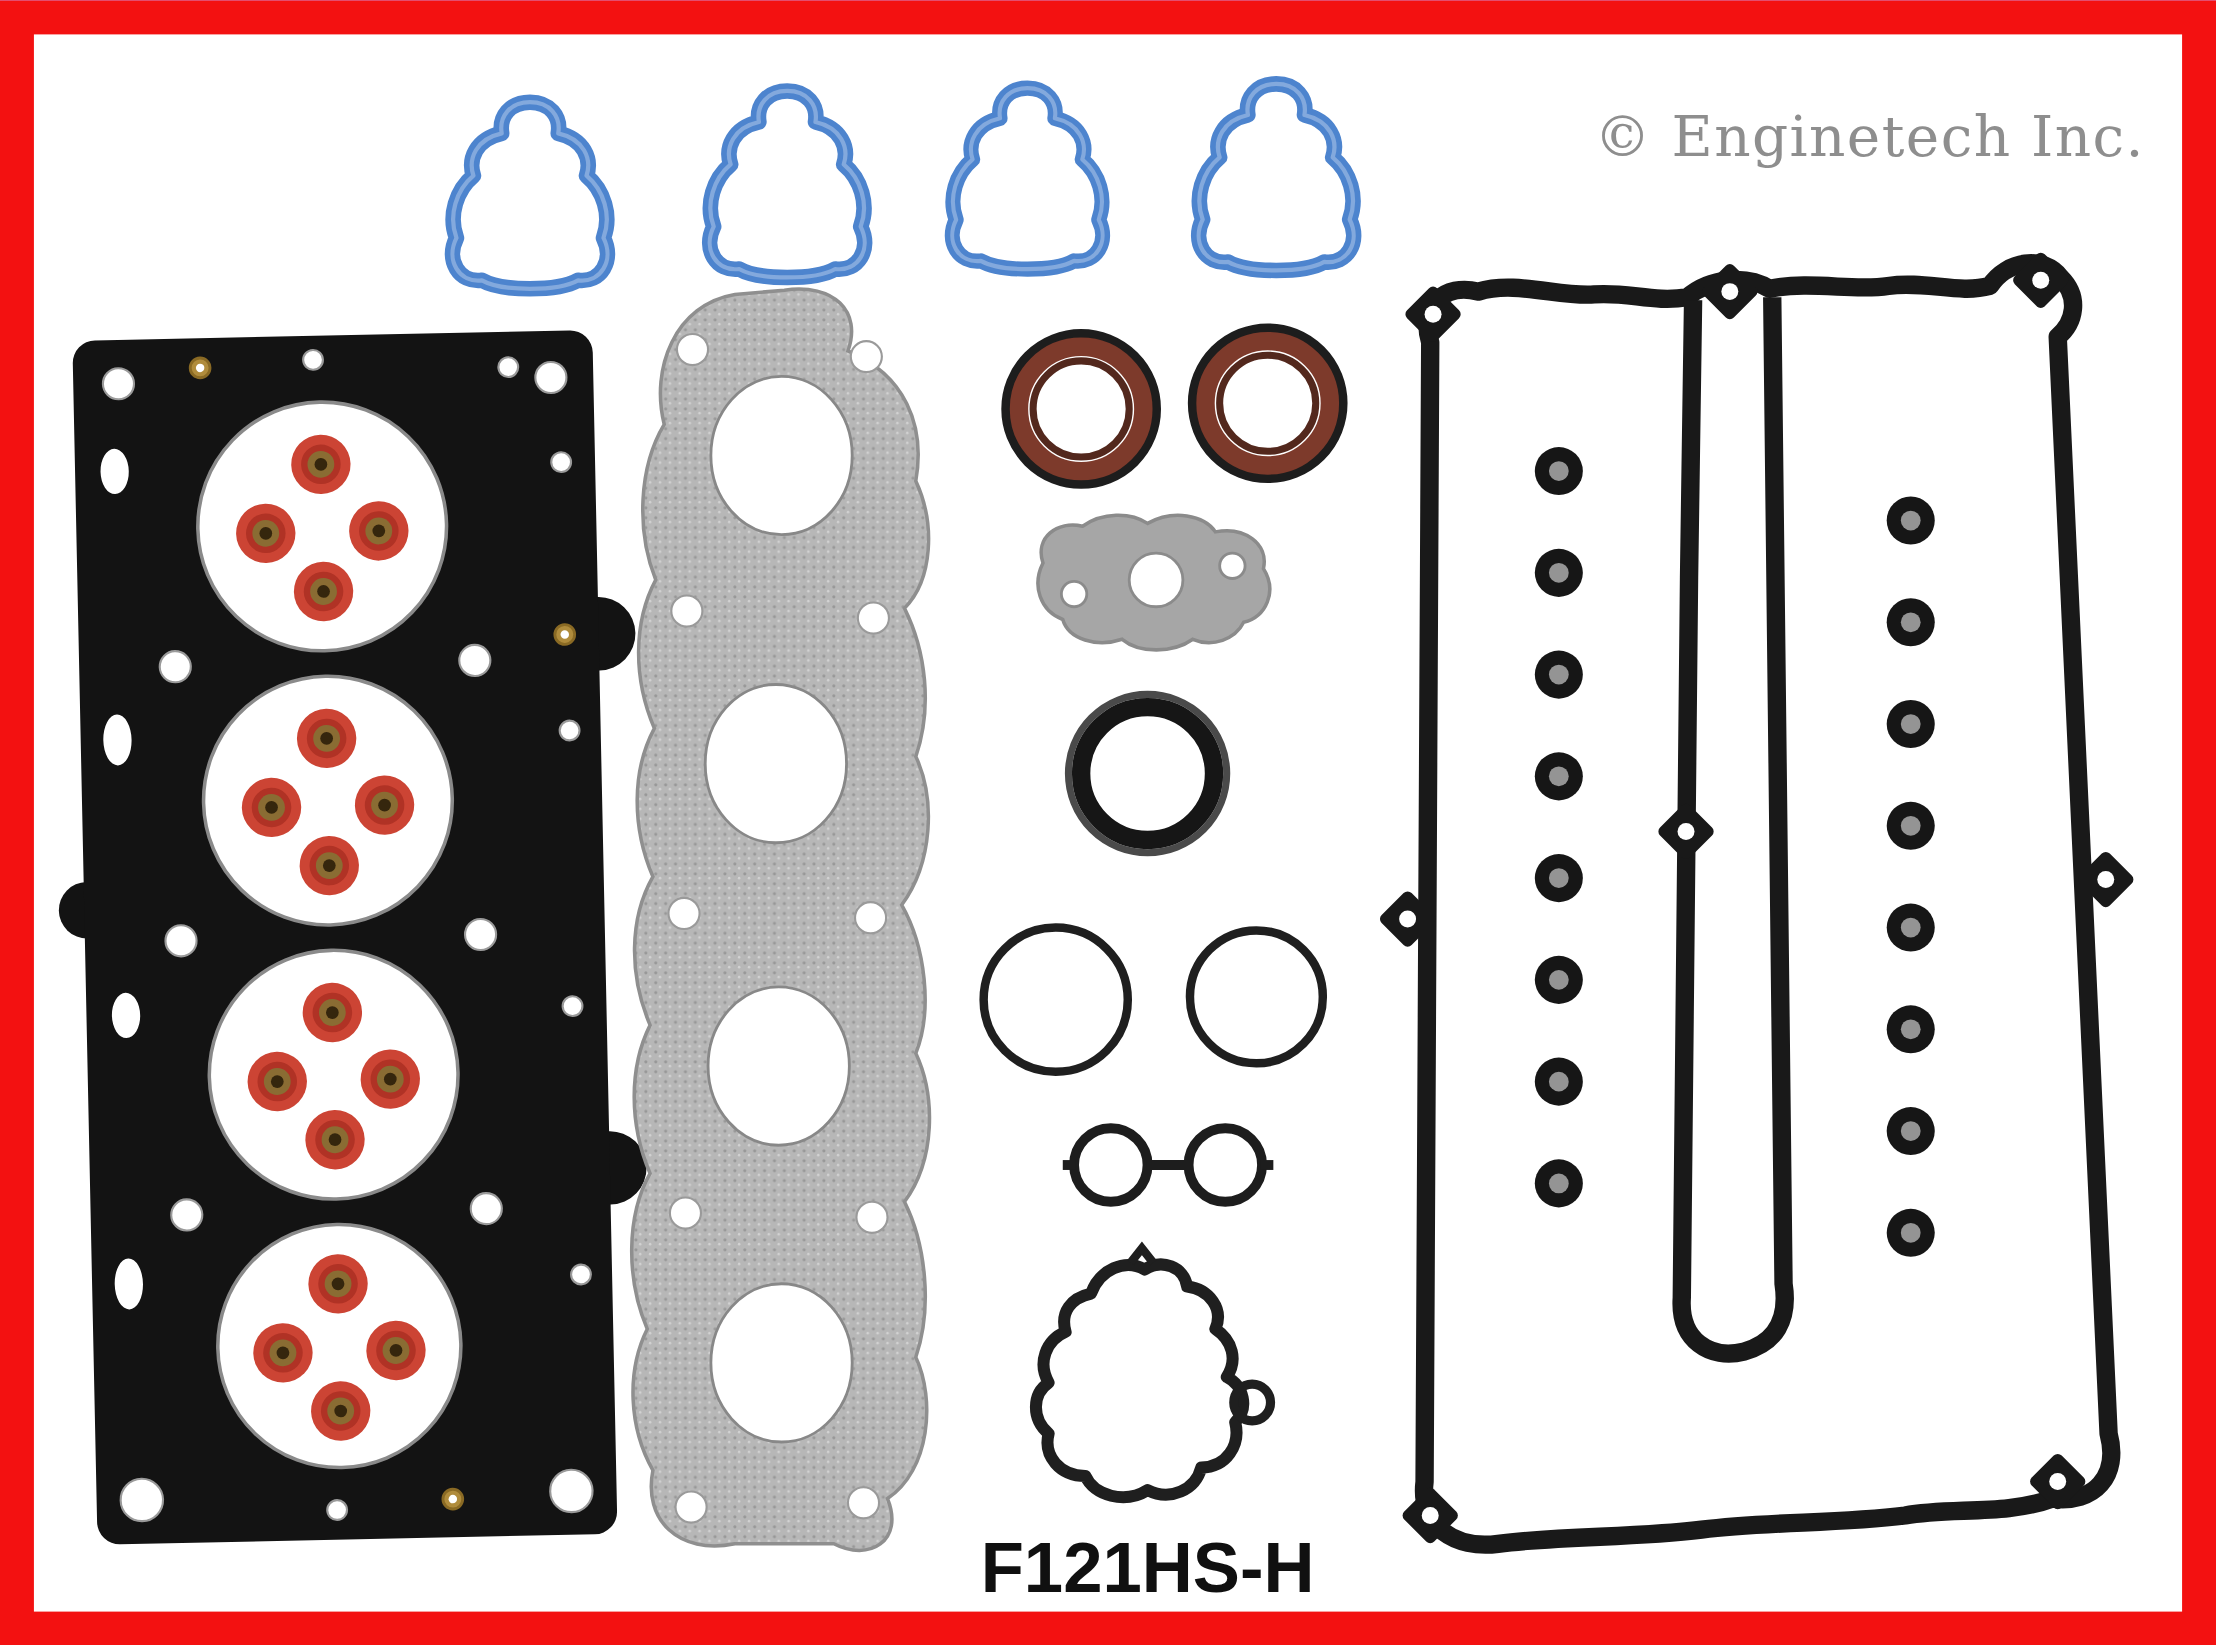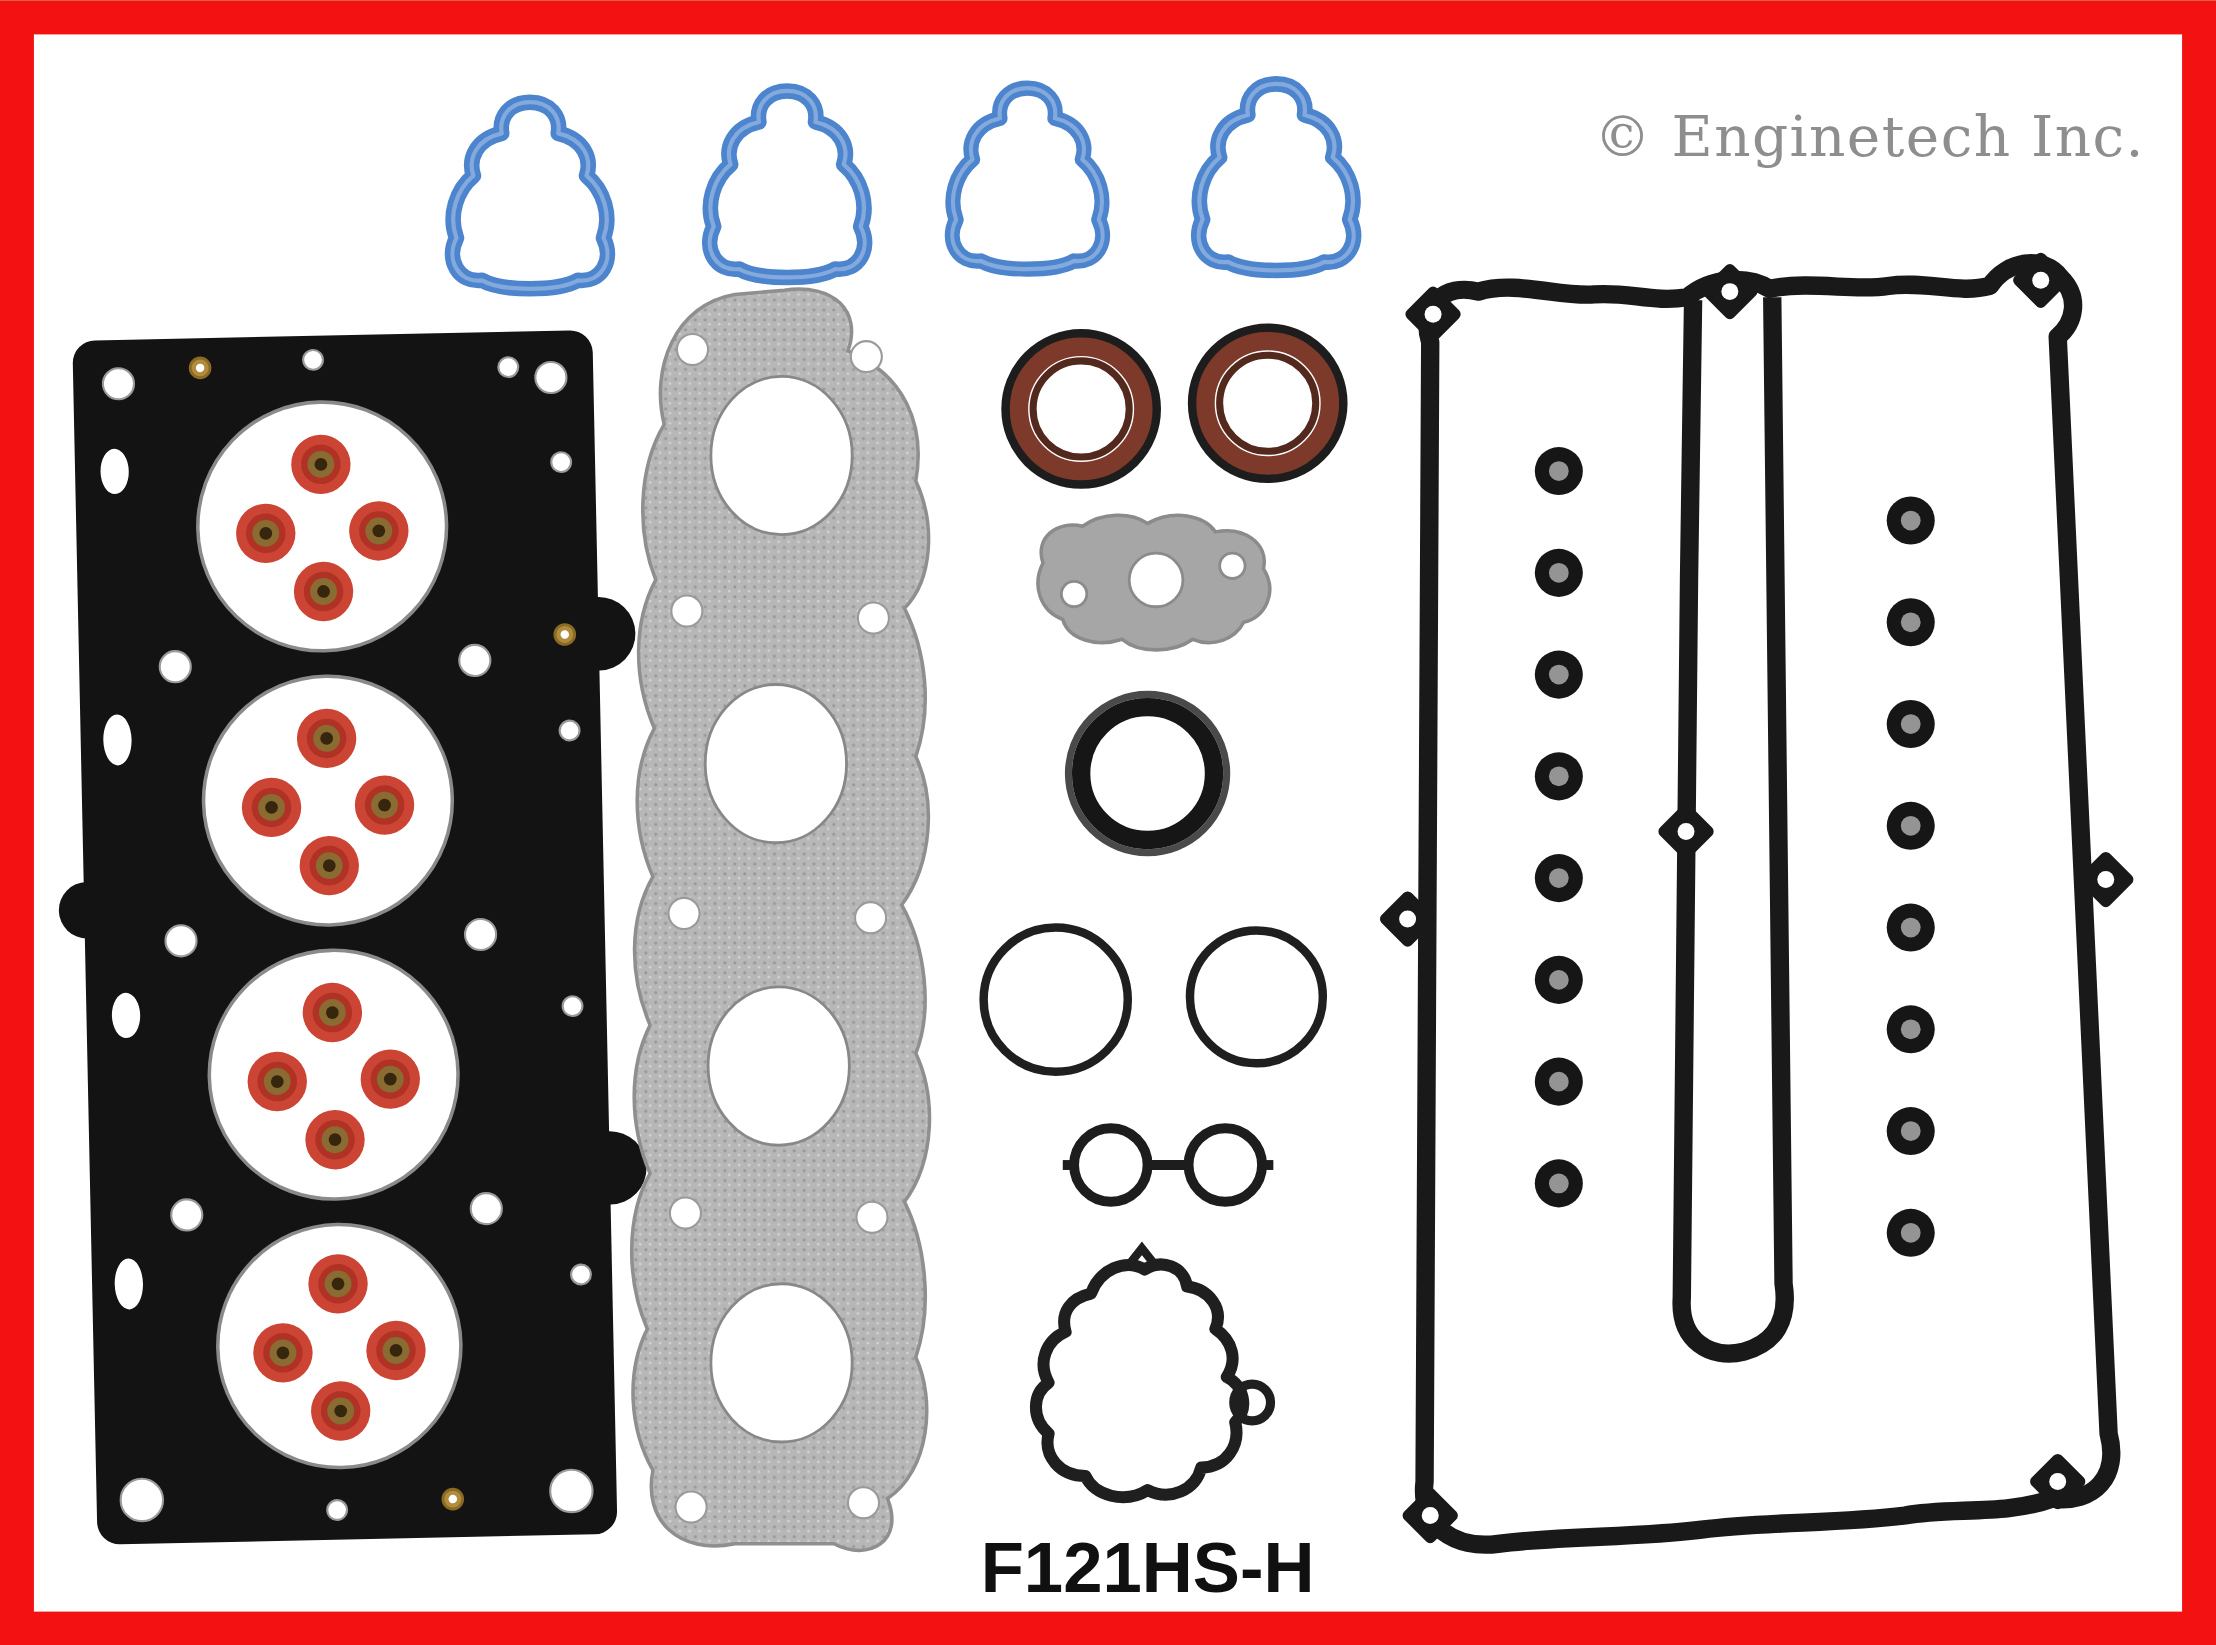--- a/index.html
+++ b/index.html
@@ -1,17 +1,17 @@
 <!DOCTYPE html>
 <html style="font-size:8.8px"><head>
 <meta charset="utf-8">
 <style>
   html,body{margin:0;padding:0;background:#ffffff;}
   .canvas{
-    width:2216px;height:1646px;position:relative;background:#a16207;
+    width:2216px;height:1646px;position:relative;background:#a21caf;
     font-family:"Liberation Sans",sans-serif;
   }
   svg{display:block;width:100%;height:100%;}
   .watermark-text{
     font-family:"DejaVu Serif",serif;
     letter-spacing:1px;
   }
   .part-number-text{
     font-family:"Liberation Sans",sans-serif;
     font-weight:bold;

